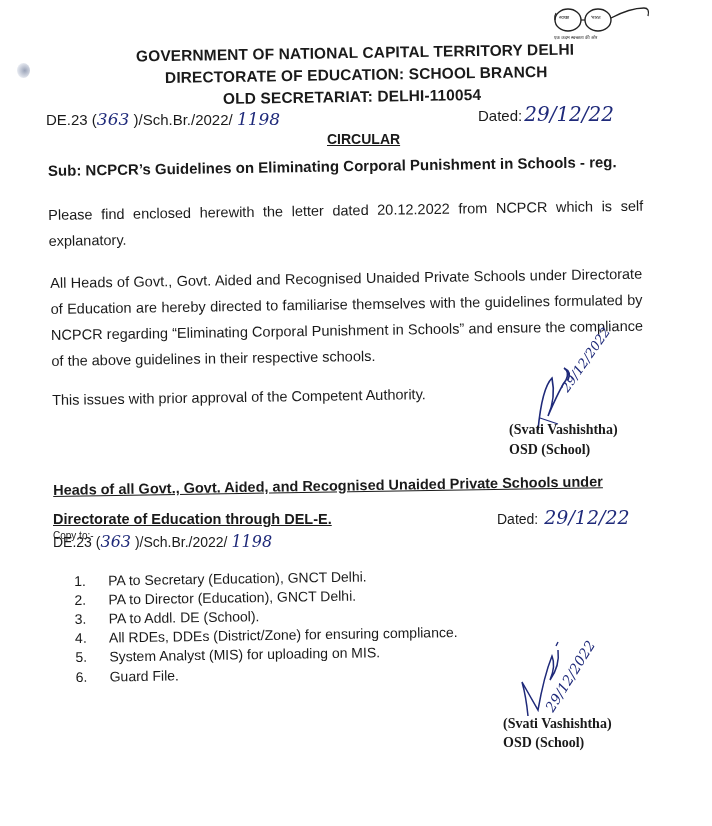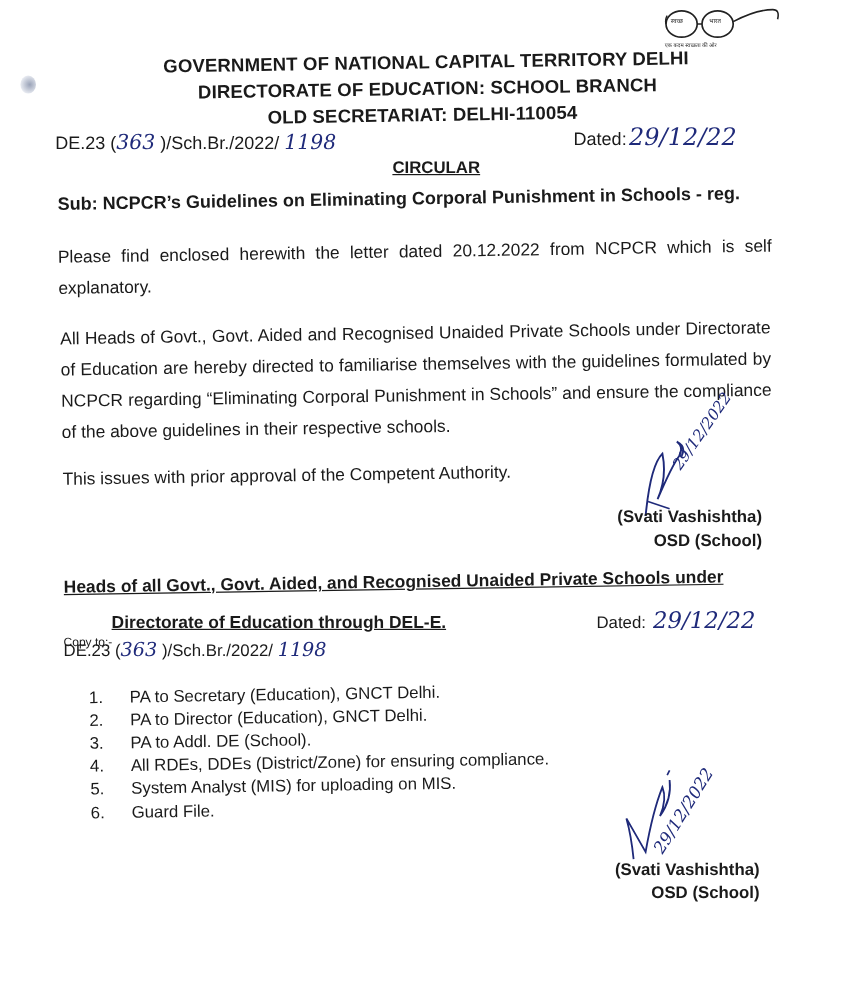--- a/index.html
+++ b/index.html
@@ -8,21 +8,21 @@
     font-family: "Liberation Sans", "DejaVu Sans", sans-serif; color: #1a1a1a;
   }
   .abs { position: absolute; }
   .hw { font-family: "DejaVu Serif", serif; font-style: italic; color: #1f2a7a; }
   .hdr { font-weight: bold; font-size: 15.5px; letter-spacing: 0.1px; white-space: nowrap; }
   .body-text { font-size: 14.5px; line-height: 26px; text-align: justify; }
   .line { font-size: 14.5px; white-space: nowrap; }
   .u { text-decoration: underline; }
   .copy-item { position: absolute; font-size: 14px; white-space: nowrap; }
   .copy-item .num { display: inline-block; width: 34px; }
-  .sig-name { font-weight: bold; font-size: 14px; white-space: nowrap; text-align: right; }
+  .sig-name { font-weight: bold; font-size: 14px; white-space: nowrap; text-align: left; font-family: Liberation Serif, serif; }
 </style>
 </head>
 <body>
 
 <div class="abs" style="left:552px; top:4px; width:110px; height:42px;">
   <svg width="110" height="42" viewBox="0 0 110 42">
     <ellipse cx="16" cy="16" rx="13" ry="11" fill="none" stroke="#222" stroke-width="1.4"></ellipse>
     <ellipse cx="46" cy="16" rx="13" ry="11" fill="none" stroke="#222" stroke-width="1.4"></ellipse>
     <line x1="29" y1="16" x2="33" y2="16" stroke="#222" stroke-width="1.2"></line>
     <path d="M59 14 Q78 4 92 4 Q98 4 96 12" fill="none" stroke="#222" stroke-width="1.3"></path>
@@ -60,21 +60,21 @@
   <svg width="110" height="80" viewBox="0 0 110 80">
     <path d="M8 72 Q12 30 22 20 Q26 40 18 58 Q30 30 36 22 Q40 14 34 10 Q42 14 38 22" fill="none" stroke="#1f2a7a" stroke-width="1.6"></path>
     <path d="M10 60 L28 66" fill="none" stroke="#1f2a7a" stroke-width="1.3"></path>
   </svg>
   <span class="abs hw" style="left:28px; top:28px; font-size:13px; transform:rotate(-55deg); transform-origin:left top; white-space:nowrap;">29/12/2022</span>
 </div>
 <div class="abs sig-name" style="left:509px; top:422px; width:126px;">(Svati Vashishtha)</div>
 <div class="abs sig-name" style="left:509px; top:442px; width:126px;">OSD (School)</div>
 
 <div class="abs u" style="left:53px; top:482px; font-weight:bold; font-size:14.5px; white-space:nowrap; transform:rotate(-0.9deg); transform-origin:left top;">Heads of all Govt., Govt. Aided, and Recognised Unaided Private Schools under</div>
-<div class="abs u" style="left:53px; top:511px; font-weight:bold; font-size:14.5px; white-space:nowrap;margin-left:40px;">Directorate of Education through DEL-E.</div>
+<div class="abs u" style="left:53px; top:511px; font-weight:bold; font-size:14.5px; white-space:nowrap;">Directorate of Education through DEL-E.</div>
 
 <div class="abs line" style="left:53px; top:532px; font-size:14px;">
   <span>DE.23 (</span><span class="hw" style="font-size:16px;">363</span><span> )/Sch.Br./2022/ </span><span class="hw" style="font-size:16px;">1198</span>
 </div>
 <div class="abs line" style="left:497px; top:506px; font-size:14px;">
   <span>Dated:</span><span class="hw" style="font-size:19px; margin-left:6px;">29/12/22</span>
 </div>
 
 <div class="abs line" style="left:53px; top:530px; font-size:10px;">Copy to:-</div>
 

